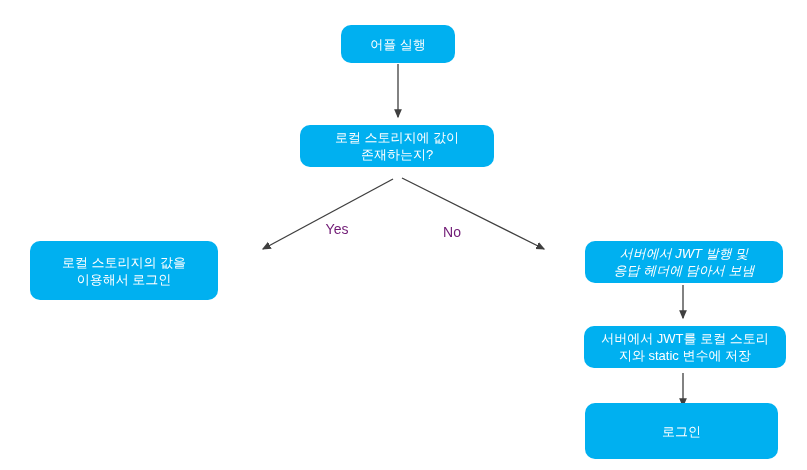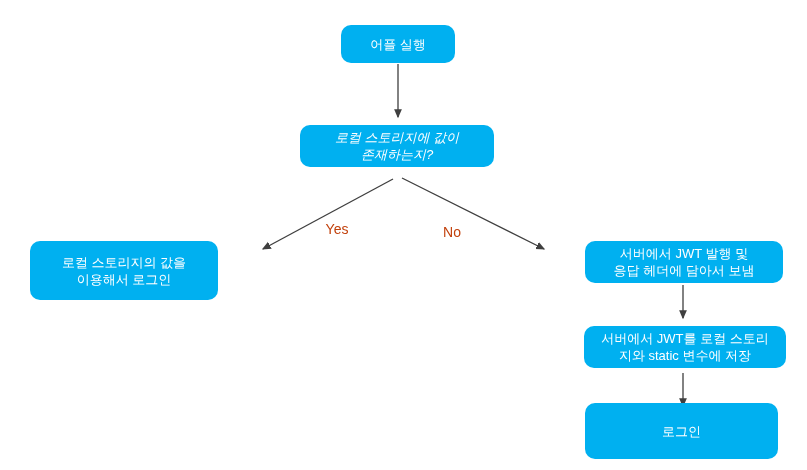--- a/index.html
+++ b/index.html
@@ -29,43 +29,43 @@
     align-items:center;
     justify-content:center;
     text-align:center;
     font-size:13px;
     line-height:17px;
     white-space:pre-line;
     box-sizing:border-box;
     padding:2px 4px;
   }
   .node-app-start        {left:341px; top:25px;  width:114px; height:38px;}
-  .node-check-storage    {left:300px; top:125px; width:194px; height:42px;font-style:italic;}
+  .node-check-storage    {left:300px; top:125px; width:194px; height:42px;}
   .node-login-storage    {left:30px;  top:241px; width:188px; height:59px;}
-  .node-server-jwt       {left:585px; top:241px; width:198px; height:42px;}
+  .node-server-jwt       {left:585px; top:241px; width:198px; height:42px;font-style:italic;}
   .node-mobile-save      {left:584px; top:326px; width:202px; height:42px;}
   .node-login            {left:585px; top:403px; width:193px; height:56px;}
   .edges{
     position:absolute;
     left:0; top:0;
     width:807px; height:470px;
     pointer-events:none;
   }
   .edges line{
     stroke:var(--arrow-color);
     stroke-width:1.3;
   }
   .edges .head{
     fill:var(--arrow-color);
   }
   .edge-label{
     position:absolute;
     transform:translate(-50%,-50%);
     font-size:14px;
-    color:#c2410c;
+    color:#701a75;
   }
   .edge-label-yes{left:337px; top:229px;}
   .edge-label-no {left:452px; top:232px;}
 </style>
 </head>
 <body>
 
 <div class="canvas">
 
   <svg class="edges" viewBox="0 0 807 470" xmlns="http://www.w3.org/2000/svg">

